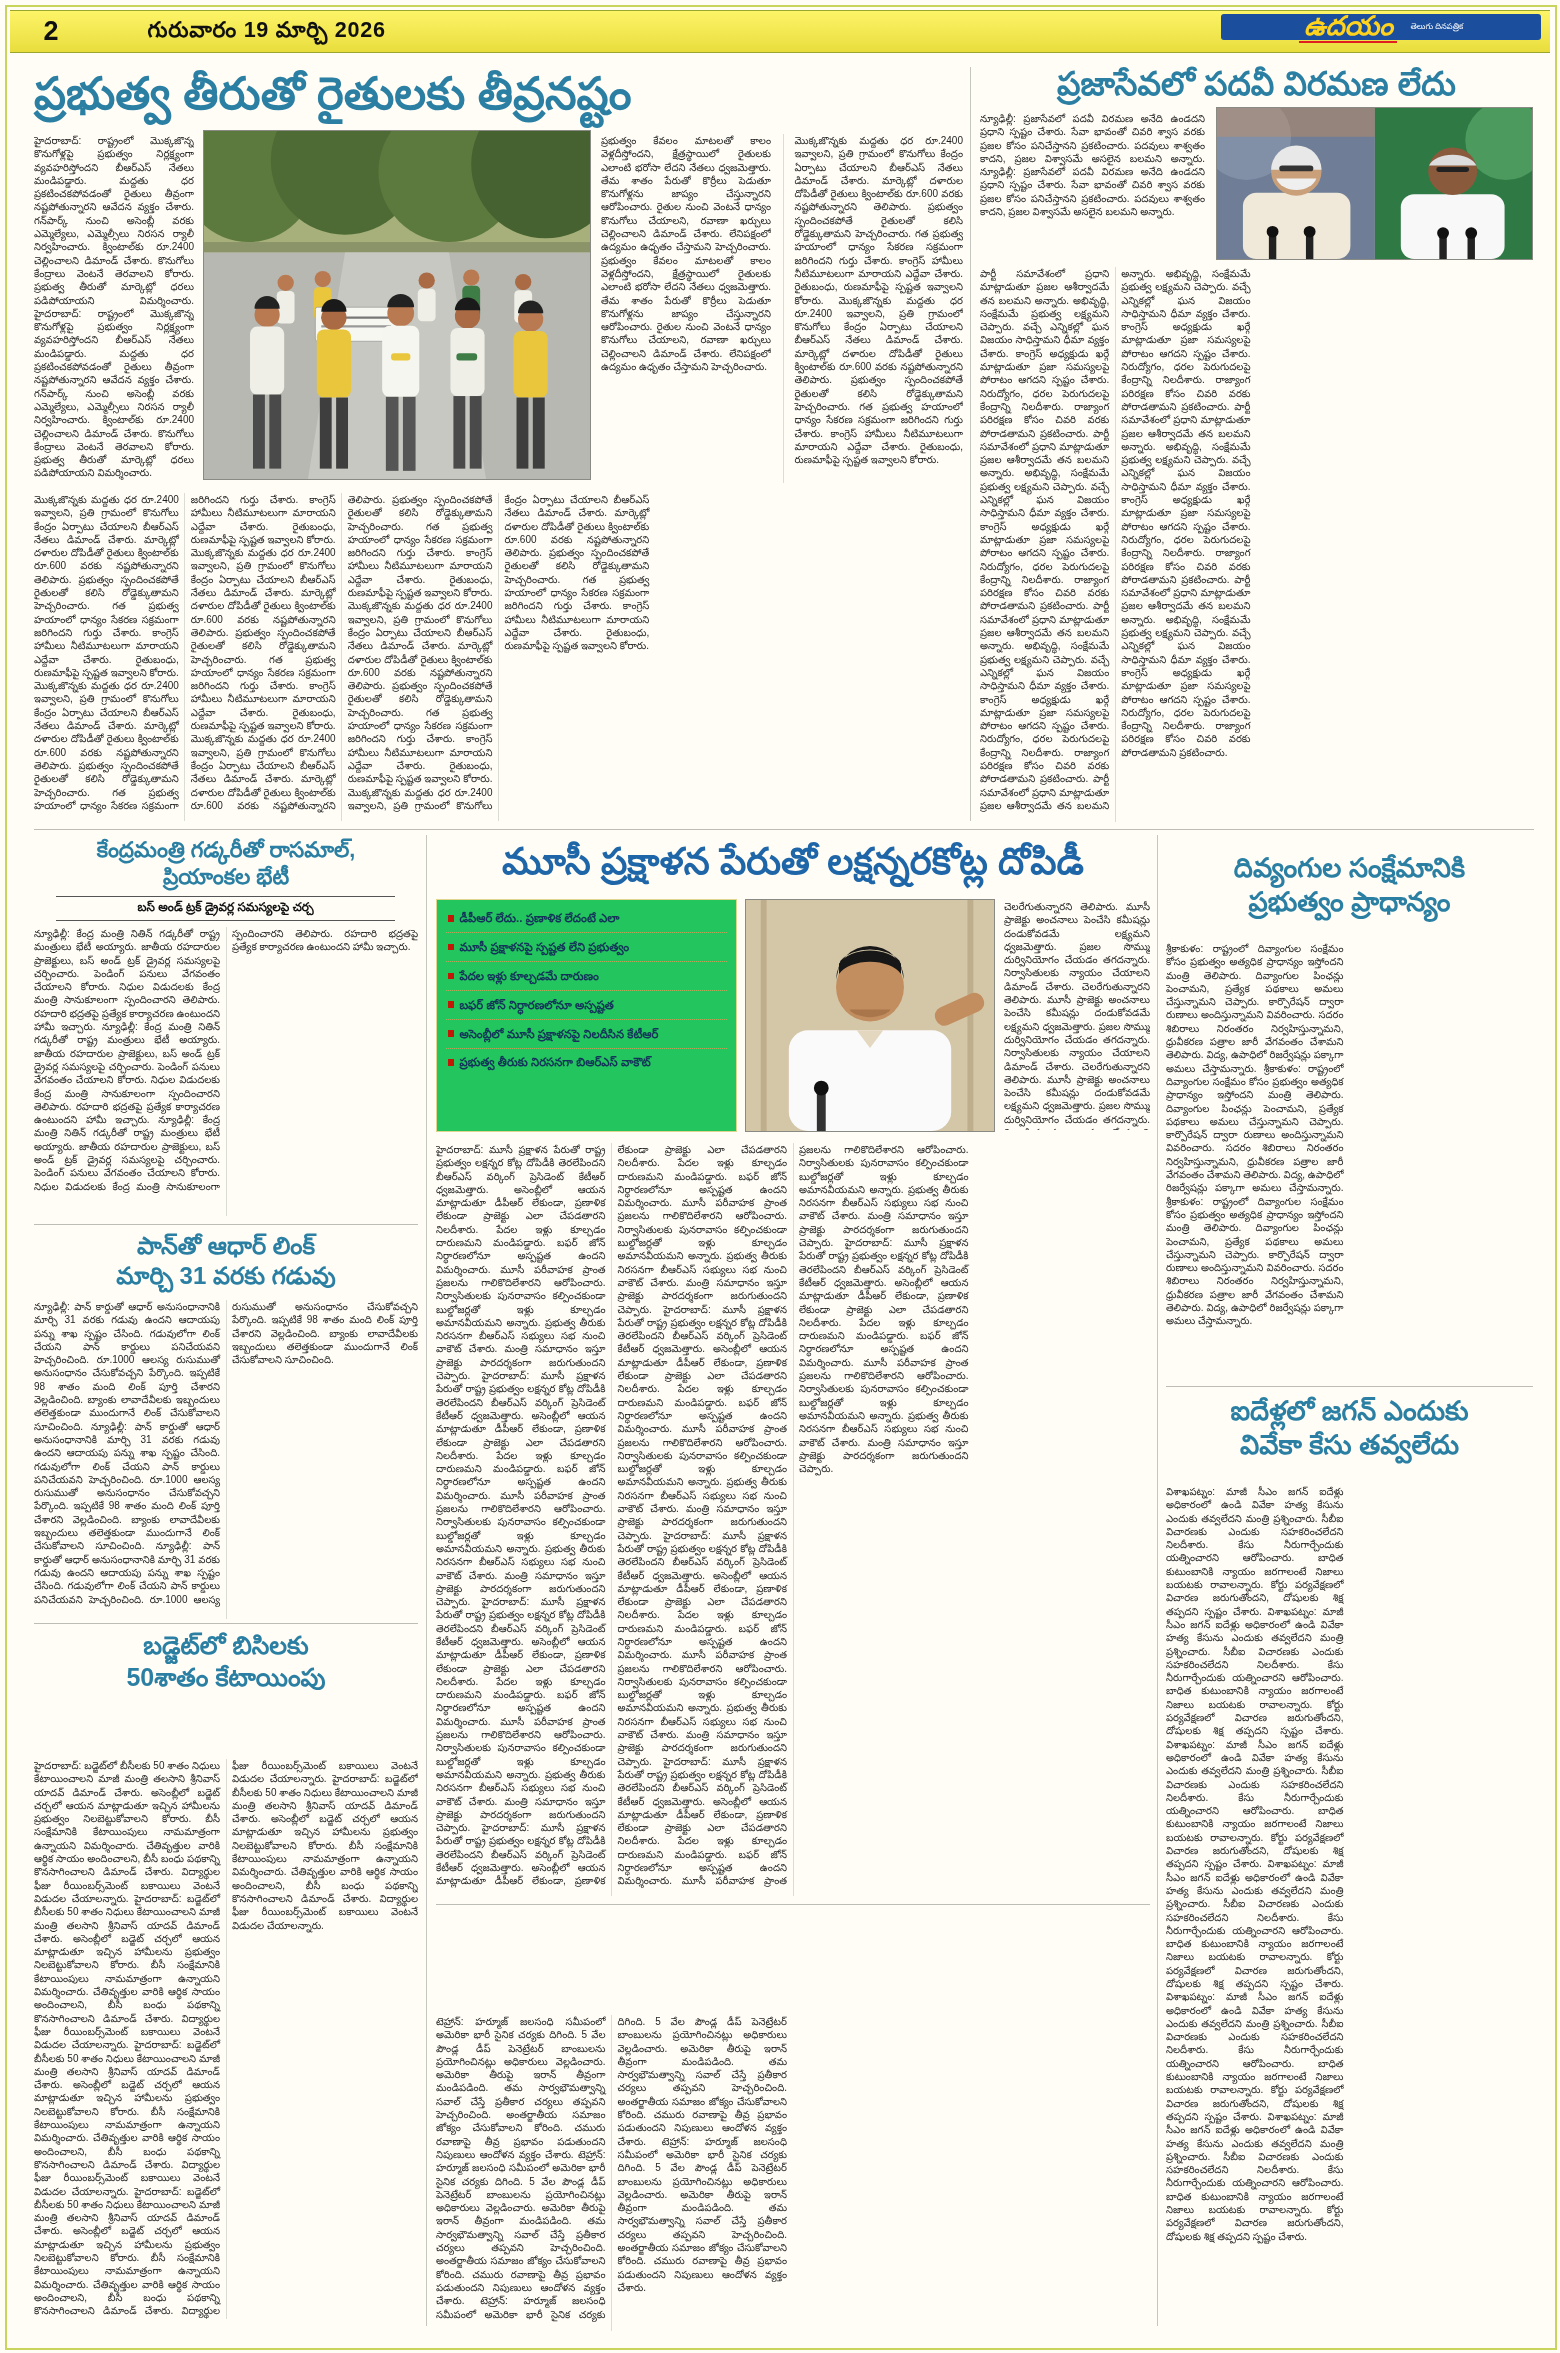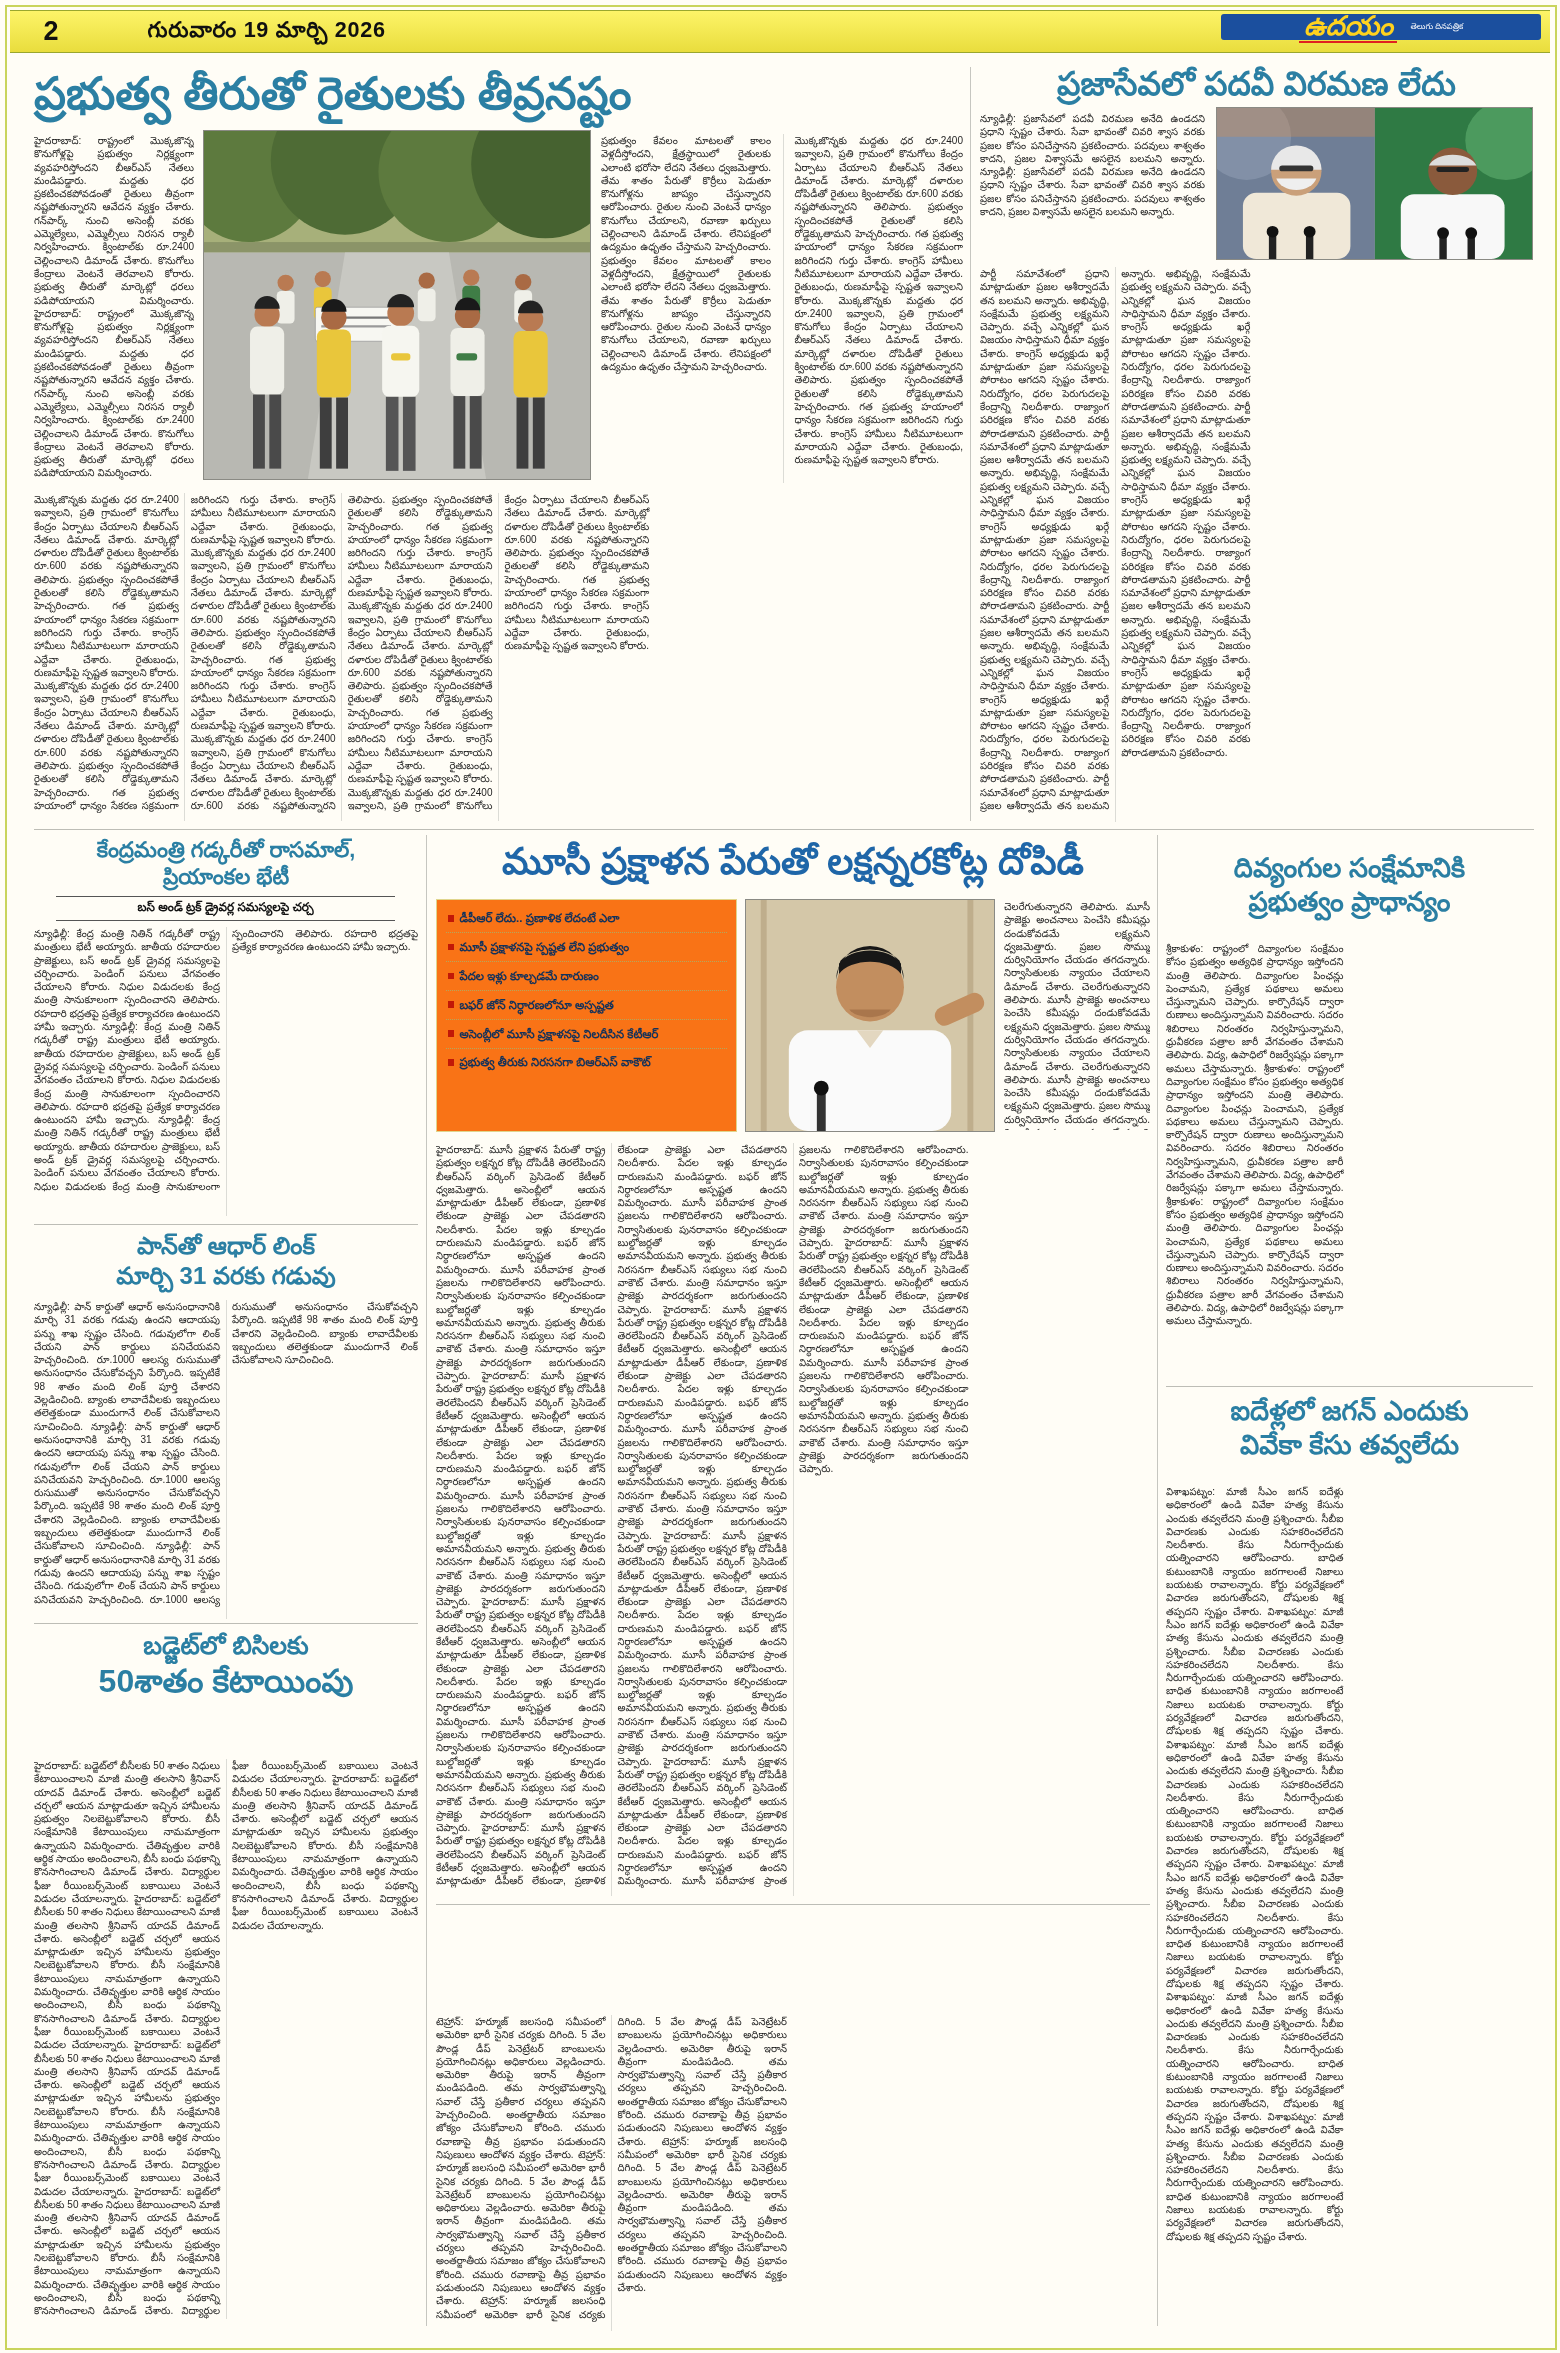--- a/index.html
+++ b/index.html
@@ -31,21 +31,21 @@
                 text-align:justify; overflow:hidden; column-fill:auto; column-gap:12px;
                 column-rule:0.7px solid #dcdcd6; }
 
   .subline { position:absolute; font-weight:bold; color:#111; text-align:center; }
   .subbox { position:absolute; border-top:1.5px solid #3c3c3c; border-bottom:1.5px solid #3c3c3c;
             text-align:center; padding:3.7px 3px; font-weight:bold; background:#fffdf6; }
   .subbox .s1 { color:#c21807; font-size:13.4px; padding:1.5px 0; }
   .subbox .s2 { color:#14325a; font-size:12px; padding:1.5px 0; border-top:0.7px dotted #999; }
 
   
-  .points { position:absolute; background:#f97316; border:0.7px solid #e0d58c; padding:4.5px 9px; }
+  .points { position:absolute; background:#22c55e; border:0.7px solid #e0d58c; padding:4.5px 9px; }
   .points .pt { font-size:11.6px; font-weight:bold; color:#14325a; padding:6.7px 1.5px 6.7px 13.4px;
                 border-bottom:0.7px dotted #b3a75c; position:relative; line-height:1.25; }
   .points .pt:last-child { border-bottom:none; }
   .points .pt::before { content:""; position:absolute; left:1.5px; top:10.4px; width:6.7px; height:6.7px; background:#c21807; }
 
   .vline { position:absolute; width:0.7px; background:#c6c6c0; }
   .hline { position:absolute; height:0.7px; background:#bdbdb6; }
 
   .photo { position:absolute; border:0.7px solid #8a8a84; background:#ccc; overflow:hidden; }
   .photo svg { display:block; width:100%; height:100%; }
@@ -175,21 +175,21 @@
   <div class="subline" style="left:56px; top:896px; width:339px; font-size:12px; border-top:0.7px solid #555; border-bottom:0.7px solid #555; padding:3px 0;">బస్ అండ్ ట్రక్ డ్రైవర్ల సమస్యలపై చర్చ</div>
   <div class="text-block" style="left:34px; top:927px; width:384px; height:289px; column-count:2;">న్యూఢిల్లీ: కేంద్ర మంత్రి నితిన్ గడ్కరీతో రాష్ట్ర మంత్రులు భేటీ అయ్యారు. జాతీయ రహదారుల ప్రాజెక్టులు, బస్ అండ్ ట్రక్ డ్రైవర్ల సమస్యలపై చర్చించారు. పెండింగ్ పనులు వేగవంతం చేయాలని కోరారు. నిధుల విడుదలకు కేంద్ర మంత్రి సానుకూలంగా స్పందించారని తెలిపారు. రహదారి భద్రతపై ప్రత్యేక కార్యాచరణ ఉంటుందని హామీ ఇచ్చారు. న్యూఢిల్లీ: కేంద్ర మంత్రి నితిన్ గడ్కరీతో రాష్ట్ర మంత్రులు భేటీ అయ్యారు. జాతీయ రహదారుల ప్రాజెక్టులు, బస్ అండ్ ట్రక్ డ్రైవర్ల సమస్యలపై చర్చించారు. పెండింగ్ పనులు వేగవంతం చేయాలని కోరారు. నిధుల విడుదలకు కేంద్ర మంత్రి సానుకూలంగా స్పందించారని తెలిపారు. రహదారి భద్రతపై ప్రత్యేక కార్యాచరణ ఉంటుందని హామీ ఇచ్చారు. న్యూఢిల్లీ: కేంద్ర మంత్రి నితిన్ గడ్కరీతో రాష్ట్ర మంత్రులు భేటీ అయ్యారు. జాతీయ రహదారుల ప్రాజెక్టులు, బస్ అండ్ ట్రక్ డ్రైవర్ల సమస్యలపై చర్చించారు. పెండింగ్ పనులు వేగవంతం చేయాలని కోరారు. నిధుల విడుదలకు కేంద్ర మంత్రి సానుకూలంగా స్పందించారని తెలిపారు. రహదారి భద్రతపై ప్రత్యేక కార్యాచరణ ఉంటుందని హామీ ఇచ్చారు.</div>
   <div class="hline" style="left:34px; top:1224px; width:384px;"></div>
 
   <div class="headline h-teal center" style="left:34px; top:1233px; width:384px; font-size:24px;">పాన్‌తో ఆధార్ లింక్</div>
   <div class="headline h-teal center" style="left:34px; top:1263px; width:384px; font-size:24px;">మార్చి 31 వరకు గడువు</div>
   <div class="text-block" style="left:34px; top:1300px; width:384px; height:319px; column-count:2;">న్యూఢిల్లీ: పాన్ కార్డుతో ఆధార్ అనుసంధానానికి మార్చి 31 వరకు గడువు ఉందని ఆదాయపు పన్ను శాఖ స్పష్టం చేసింది. గడువులోగా లింక్ చేయని పాన్ కార్డులు పనిచేయవని హెచ్చరించింది. రూ.1000 ఆలస్య రుసుముతో అనుసంధానం చేసుకోవచ్చని పేర్కొంది. ఇప్పటికే 98 శాతం మంది లింక్ పూర్తి చేశారని వెల్లడించింది. బ్యాంకు లావాదేవీలకు ఇబ్బందులు తలెత్తకుండా ముందుగానే లింక్ చేసుకోవాలని సూచించింది. న్యూఢిల్లీ: పాన్ కార్డుతో ఆధార్ అనుసంధానానికి మార్చి 31 వరకు గడువు ఉందని ఆదాయపు పన్ను శాఖ స్పష్టం చేసింది. గడువులోగా లింక్ చేయని పాన్ కార్డులు పనిచేయవని హెచ్చరించింది. రూ.1000 ఆలస్య రుసుముతో అనుసంధానం చేసుకోవచ్చని పేర్కొంది. ఇప్పటికే 98 శాతం మంది లింక్ పూర్తి చేశారని వెల్లడించింది. బ్యాంకు లావాదేవీలకు ఇబ్బందులు తలెత్తకుండా ముందుగానే లింక్ చేసుకోవాలని సూచించింది. న్యూఢిల్లీ: పాన్ కార్డుతో ఆధార్ అనుసంధానానికి మార్చి 31 వరకు గడువు ఉందని ఆదాయపు పన్ను శాఖ స్పష్టం చేసింది. గడువులోగా లింక్ చేయని పాన్ కార్డులు పనిచేయవని హెచ్చరించింది. రూ.1000 ఆలస్య రుసుముతో అనుసంధానం చేసుకోవచ్చని పేర్కొంది. ఇప్పటికే 98 శాతం మంది లింక్ పూర్తి చేశారని వెల్లడించింది. బ్యాంకు లావాదేవీలకు ఇబ్బందులు తలెత్తకుండా ముందుగానే లింక్ చేసుకోవాలని సూచించింది.</div>
   <div class="hline" style="left:34px; top:1623px; width:384px;"></div>
 
   <div class="headline h-teal center" style="left:34px; top:1632px; width:384px; font-size:25px;">బడ్జెట్‌లో బిసిలకు</div>
-  <div class="headline h-teal center" style="left:34px; top:1664px; width:384px; font-size:32px;">50శాతం కేటాయింపు</div>
+  <div class="headline h-teal center" style="left:34px; top:1664px; width:384px; font-size:25px;">50శాతం కేటాయింపు</div>
   <div class="text-block" style="left:34px; top:1759px; width:384px; height:560px; column-count:2;">హైదరాబాద్: బడ్జెట్‌లో బీసీలకు 50 శాతం నిధులు కేటాయించాలని మాజీ మంత్రి తలసాని శ్రీనివాస్ యాదవ్ డిమాండ్ చేశారు. అసెంబ్లీలో బడ్జెట్ చర్చలో ఆయన మాట్లాడుతూ ఇచ్చిన హామీలను ప్రభుత్వం నిలబెట్టుకోవాలని కోరారు. బీసీ సంక్షేమానికి కేటాయింపులు నామమాత్రంగా ఉన్నాయని విమర్శించారు. చేతివృత్తుల వారికి ఆర్థిక సాయం అందించాలని, బీసీ బంధు పథకాన్ని కొనసాగించాలని డిమాండ్ చేశారు. విద్యార్థుల ఫీజు రీయింబర్స్‌మెంట్ బకాయిలు వెంటనే విడుదల చేయాలన్నారు. హైదరాబాద్: బడ్జెట్‌లో బీసీలకు 50 శాతం నిధులు కేటాయించాలని మాజీ మంత్రి తలసాని శ్రీనివాస్ యాదవ్ డిమాండ్ చేశారు. అసెంబ్లీలో బడ్జెట్ చర్చలో ఆయన మాట్లాడుతూ ఇచ్చిన హామీలను ప్రభుత్వం నిలబెట్టుకోవాలని కోరారు. బీసీ సంక్షేమానికి కేటాయింపులు నామమాత్రంగా ఉన్నాయని విమర్శించారు. చేతివృత్తుల వారికి ఆర్థిక సాయం అందించాలని, బీసీ బంధు పథకాన్ని కొనసాగించాలని డిమాండ్ చేశారు. విద్యార్థుల ఫీజు రీయింబర్స్‌మెంట్ బకాయిలు వెంటనే విడుదల చేయాలన్నారు. హైదరాబాద్: బడ్జెట్‌లో బీసీలకు 50 శాతం నిధులు కేటాయించాలని మాజీ మంత్రి తలసాని శ్రీనివాస్ యాదవ్ డిమాండ్ చేశారు. అసెంబ్లీలో బడ్జెట్ చర్చలో ఆయన మాట్లాడుతూ ఇచ్చిన హామీలను ప్రభుత్వం నిలబెట్టుకోవాలని కోరారు. బీసీ సంక్షేమానికి కేటాయింపులు నామమాత్రంగా ఉన్నాయని విమర్శించారు. చేతివృత్తుల వారికి ఆర్థిక సాయం అందించాలని, బీసీ బంధు పథకాన్ని కొనసాగించాలని డిమాండ్ చేశారు. విద్యార్థుల ఫీజు రీయింబర్స్‌మెంట్ బకాయిలు వెంటనే విడుదల చేయాలన్నారు. హైదరాబాద్: బడ్జెట్‌లో బీసీలకు 50 శాతం నిధులు కేటాయించాలని మాజీ మంత్రి తలసాని శ్రీనివాస్ యాదవ్ డిమాండ్ చేశారు. అసెంబ్లీలో బడ్జెట్ చర్చలో ఆయన మాట్లాడుతూ ఇచ్చిన హామీలను ప్రభుత్వం నిలబెట్టుకోవాలని కోరారు. బీసీ సంక్షేమానికి కేటాయింపులు నామమాత్రంగా ఉన్నాయని విమర్శించారు. చేతివృత్తుల వారికి ఆర్థిక సాయం అందించాలని, బీసీ బంధు పథకాన్ని కొనసాగించాలని డిమాండ్ చేశారు. విద్యార్థుల ఫీజు రీయింబర్స్‌మెంట్ బకాయిలు వెంటనే విడుదల చేయాలన్నారు. హైదరాబాద్: బడ్జెట్‌లో బీసీలకు 50 శాతం నిధులు కేటాయించాలని మాజీ మంత్రి తలసాని శ్రీనివాస్ యాదవ్ డిమాండ్ చేశారు. అసెంబ్లీలో బడ్జెట్ చర్చలో ఆయన మాట్లాడుతూ ఇచ్చిన హామీలను ప్రభుత్వం నిలబెట్టుకోవాలని కోరారు. బీసీ సంక్షేమానికి కేటాయింపులు నామమాత్రంగా ఉన్నాయని విమర్శించారు. చేతివృత్తుల వారికి ఆర్థిక సాయం అందించాలని, బీసీ బంధు పథకాన్ని కొనసాగించాలని డిమాండ్ చేశారు. విద్యార్థుల ఫీజు రీయింబర్స్‌మెంట్ బకాయిలు వెంటనే విడుదల చేయాలన్నారు.</div>
 
   <div class="vline" style="left:426px; top:835px; height:1491px;"></div>
 
   <div class="headline h-blue center" style="left:436px; top:842px; width:714px; font-size:37px;">మూసీ ప్రక్షాళన పేరుతో లక్షన్నరకోట్ల దోపిడీ</div>
 
   <div class="points" style="left:436px; top:899px; width:301px; height:233px;">
     <div class="pt">డీపీఆర్ లేదు.. ప్రణాళిక లేదంటే ఎలా</div>
     <div class="pt">మూసీ ప్రక్షాళనపై స్పష్టత లేని ప్రభుత్వం</div>
     <div class="pt">పేదల ఇళ్లు కూల్చడమే దారుణం</div>

